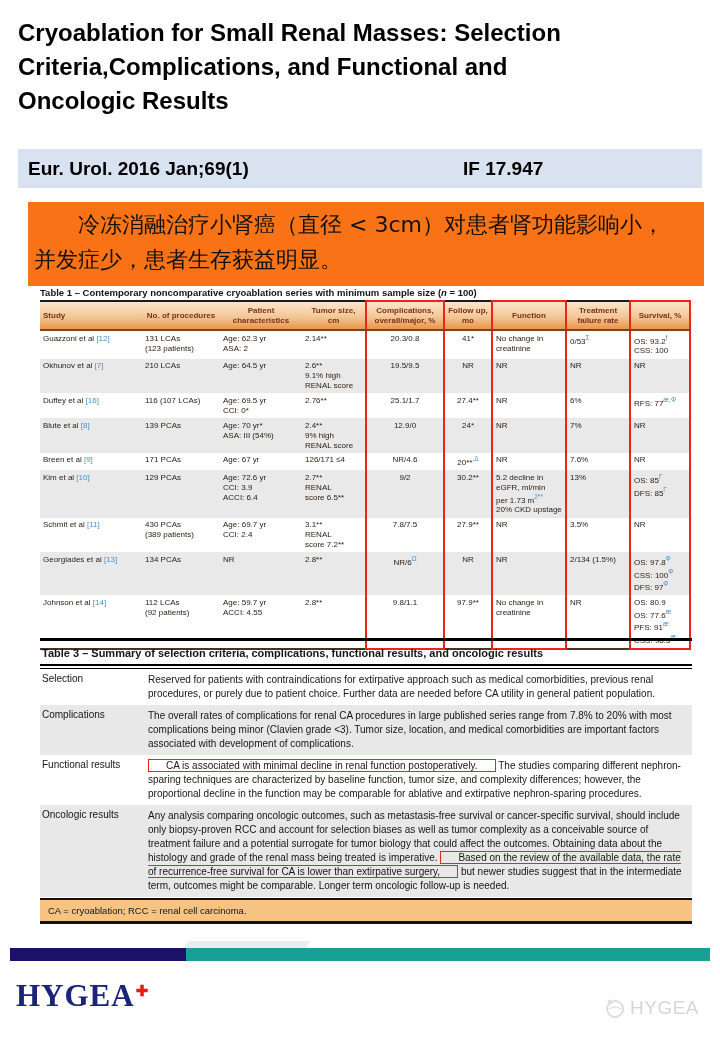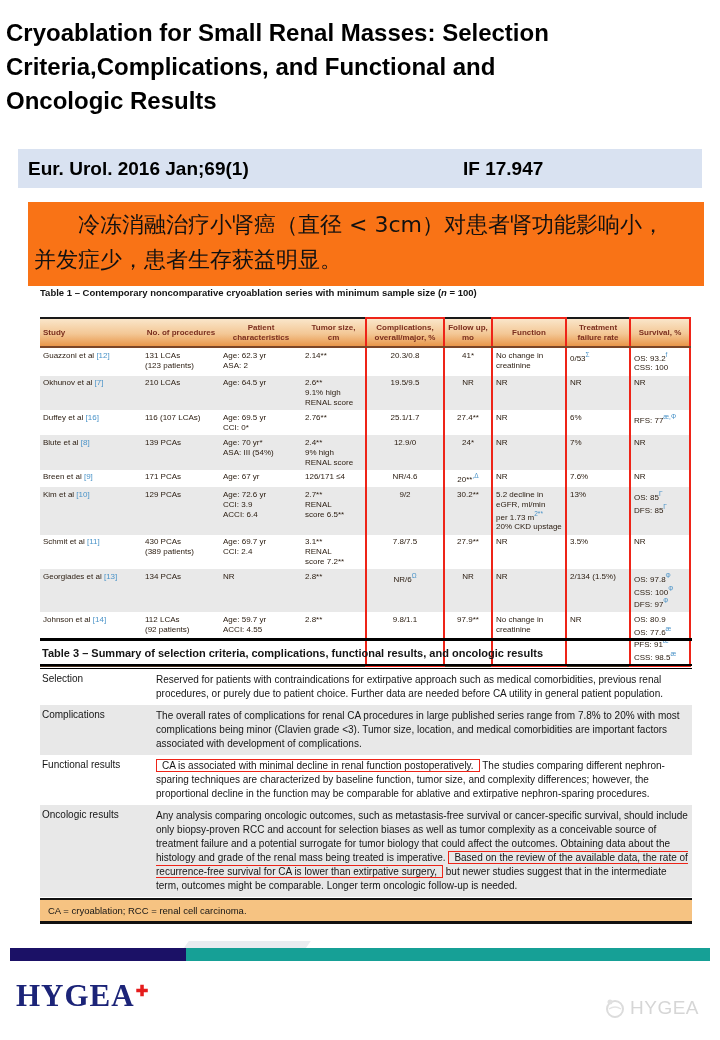--- a/index.html
+++ b/index.html
@@ -2,42 +2,42 @@
 <html><head>
 <meta charset="utf-8">
 <style>
   html,body{margin:0;padding:0;}
   body{
     width:720px;height:1040px;position:relative;background:#ffffff;
     font-family:"Liberation Sans",sans-serif;color:#000;overflow:hidden;
   }
   
   #slide-title{
-    position:absolute;left:6px;top:16px;width:630px;
+    position:absolute;left:18px;top:16px;width:630px;
     font-size:24px;font-weight:bold;line-height:1.42;
     white-space:pre-line;color:#000;
   }
   
   #citation-band{
     position:absolute;left:18px;top:149px;width:684px;height:39px;
     background:#d9e2f1;display:flex;align-items:center;
     font-size:19px;font-weight:bold;box-sizing:border-box;padding-left:10px;
   }
   #citation-band .if{position:absolute;left:445px;}
   
   #summary-cn{
     position:absolute;left:28px;top:202px;width:676px;height:84px;
     background:#f97316;font-size:22px;line-height:1.6;
     box-sizing:border-box;padding:5px 6px 0 6px;
     text-indent:2em;white-space:pre-line;
     font-family:"DejaVu Sans","Liberation Sans",sans-serif;color:#111;
   }
   
   #table1-wrap{position:absolute;left:40px;top:287px;width:650px;}
-  .t1-title{font-size:9.5px;font-weight:bold;color:#141414;margin-bottom:19px;}
+  .t1-title{font-size:9.5px;font-weight:bold;color:#141414;margin-bottom:2px;}
   #t1{
     width:650px;border-collapse:collapse;table-layout:fixed;
     font-size:8px;color:#2e2014;
     border-top:2px solid #1a1a1a;border-bottom:2px solid #4a3categorie{}
   }
   #t1{border-bottom:2px solid #4a3320;}
   #t1 th{
     background:linear-gradient(180deg,#fae6ca 0%,#f3c795 55%,#e8964a 100%);
     color:#7b2f1f;font-weight:bold;font-size:8px;line-height:1.2;
     padding:4px 3px;text-align:center;vertical-align:middle;
@@ -52,25 +52,25 @@
   #t1 .hl{border-left:2px solid #ee2418;border-right:2px solid #ee2418;}
   #t1 .hl-top{border-top:2.5px solid #ee2418;}
   #t1 .hl-bot{border-bottom:2.5px solid #ee2418 !important;}
   
   #table3-wrap{position:absolute;left:40px;top:638px;width:652px;color:#151515;}
   .t3-title{
     font-weight:bold;font-size:11px;padding:6px 2px 5px 2px;
     border-top:3px solid #000;border-bottom:2.5px solid #000;
   }
   #t3-rows{border-top:1px solid #000;margin-top:2px;}
-  .t3-row{display:flex;gap:8px;}
+  .t3-row{display:flex;}
   .t3-row.alt{background:#e8e8e8;}
   .t3-label{width:108px;flex:none;font-size:10px;padding:4px 4px 4px 2px;box-sizing:border-box;}
   .t3-text{flex:1;font-size:10px;line-height:1.4;padding:4px 3px 4px 0;}
-  .rb{border:1.6px solid #ee2418;padding:0 5px;text-align:center;}
+  .rb{border:1.6px solid #ee2418;padding:0 17px;text-align:center;}
   .t3-footer{
     margin-top:1px;background:#f6c382;font-size:9.5px;padding:5px 8px;
     border-top:2px solid #111;border-bottom:3.5px solid #111;
   }
   
   #bar-gray{position:absolute;left:186px;top:941px;width:122px;height:8px;background:#e9ecf0;transform:skewX(-35deg);}
   #bar-navy{position:absolute;left:10px;top:948px;width:176px;height:13px;background:#1b1166;}
   #bar-teal{position:absolute;left:186px;top:948px;width:524px;height:13px;background:#16a096;}
   #logo{
     position:absolute;left:16px;top:978px;

